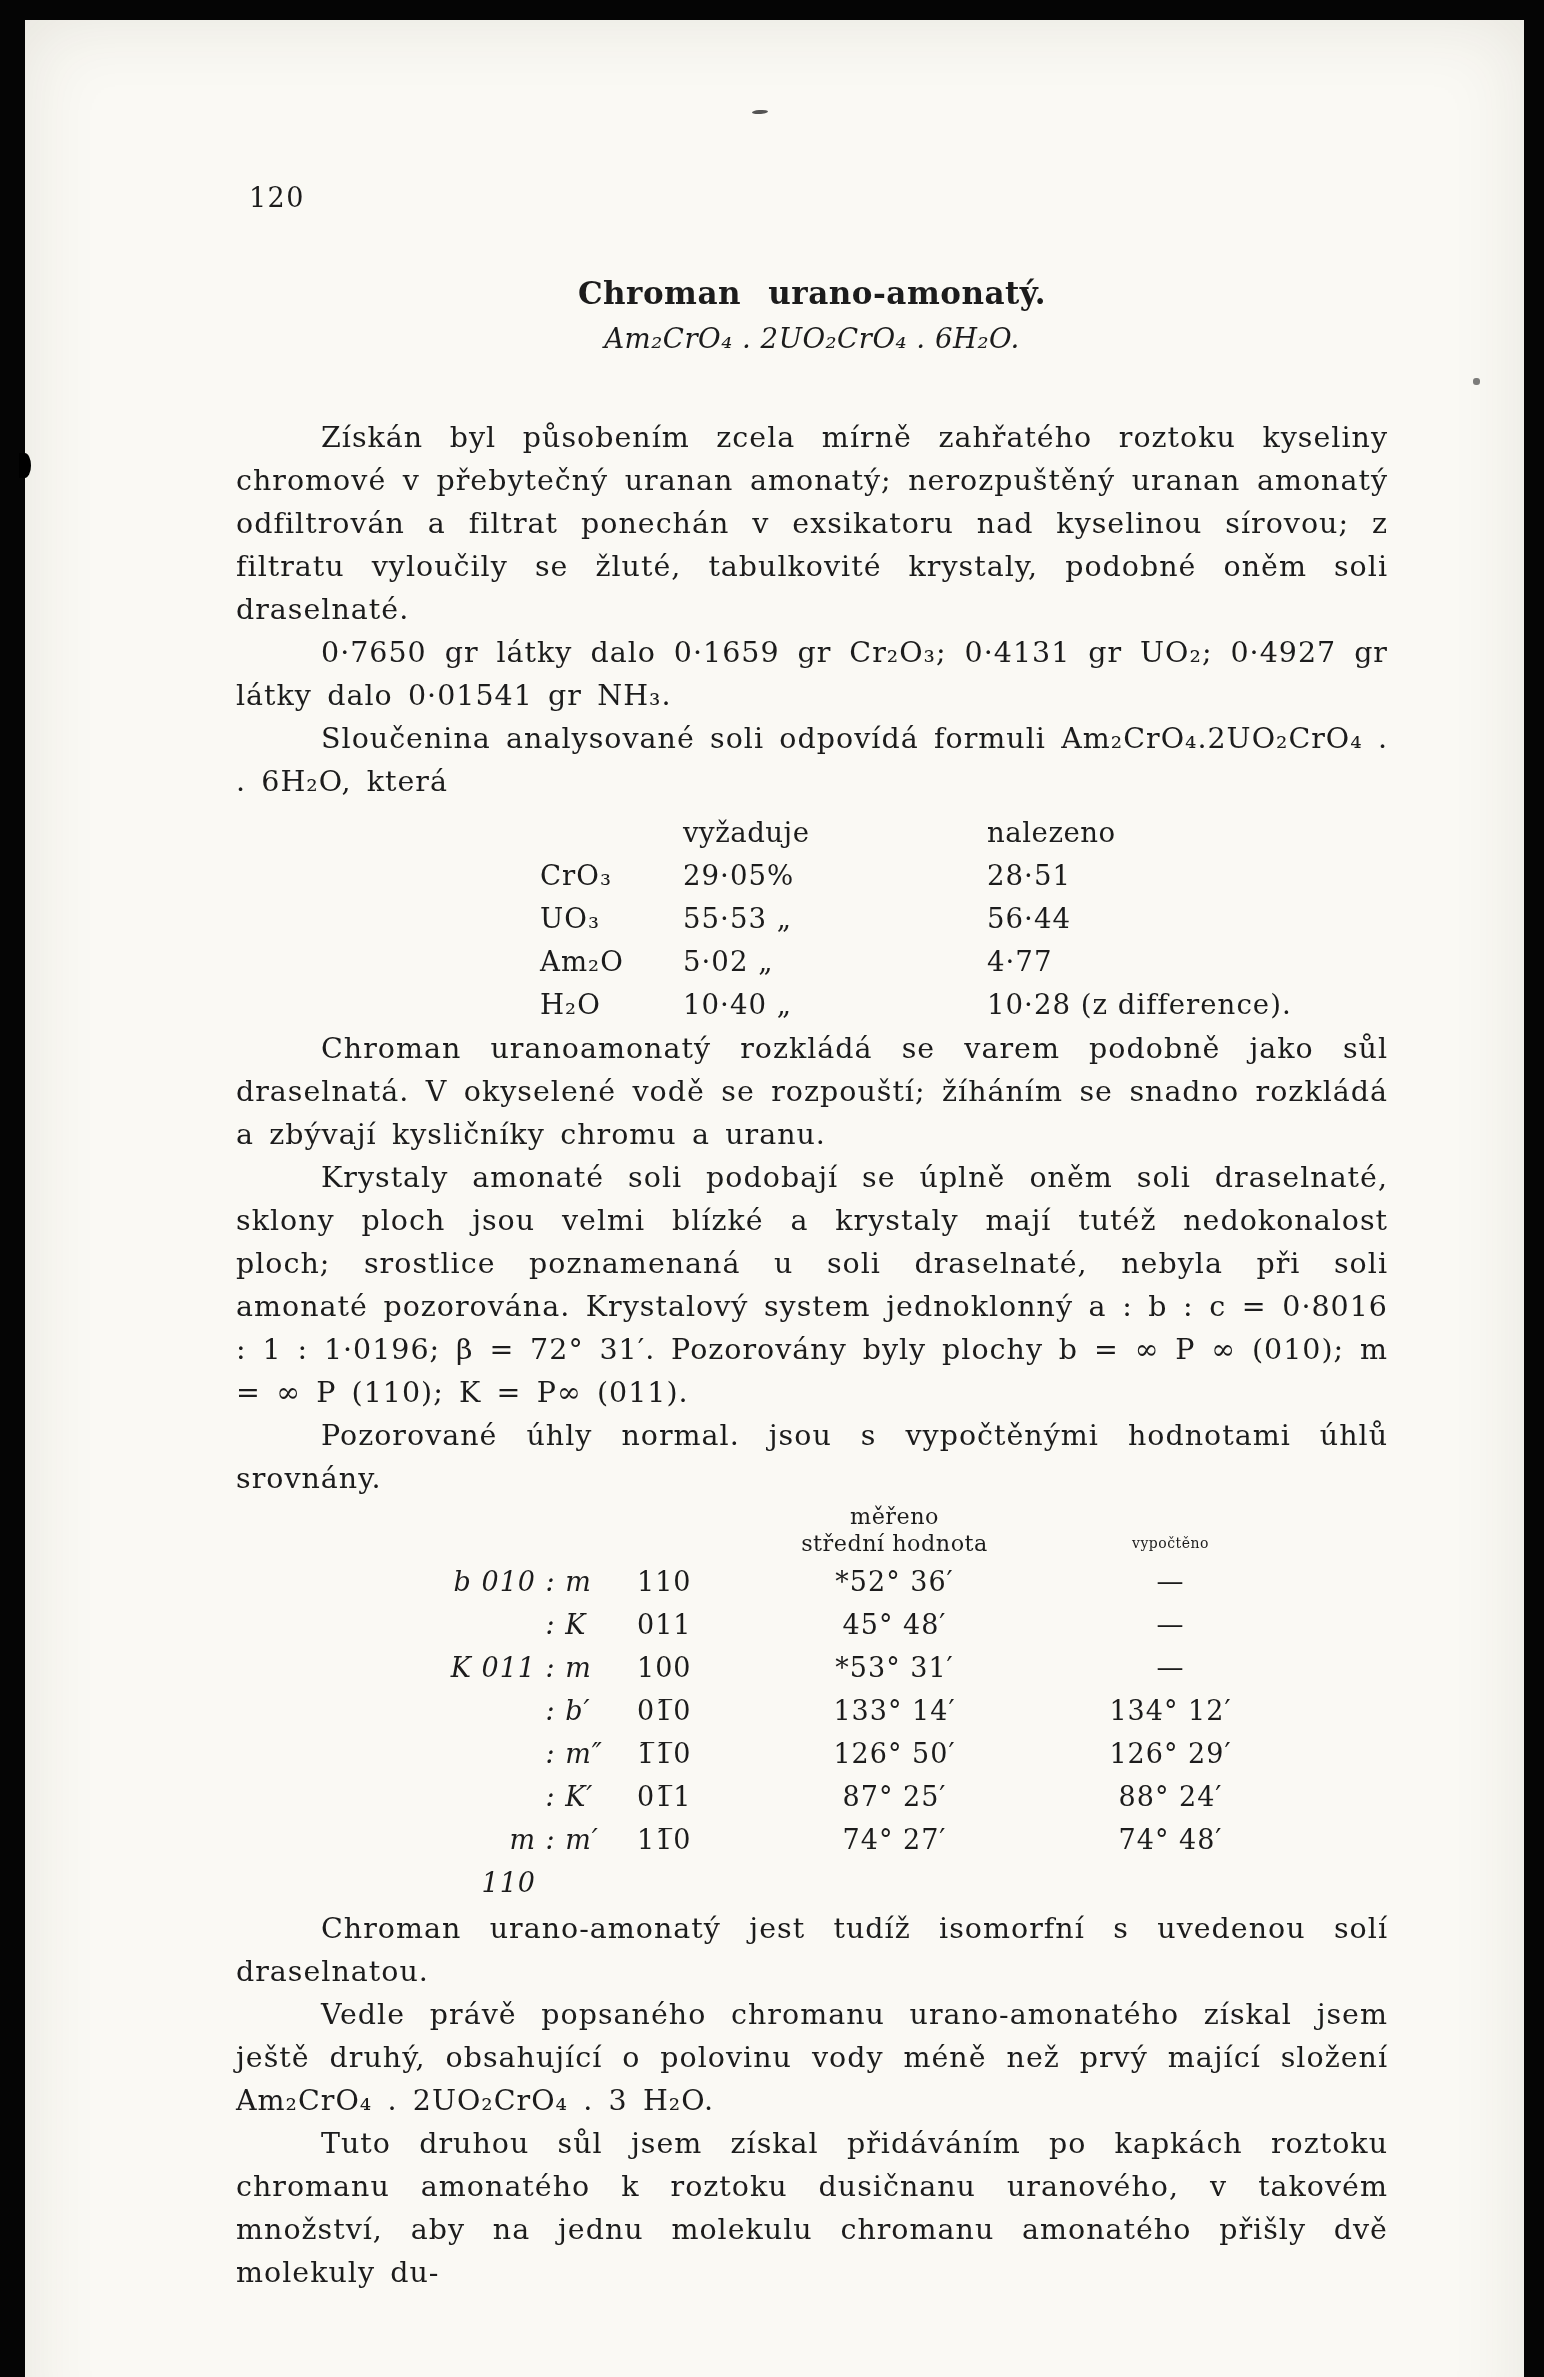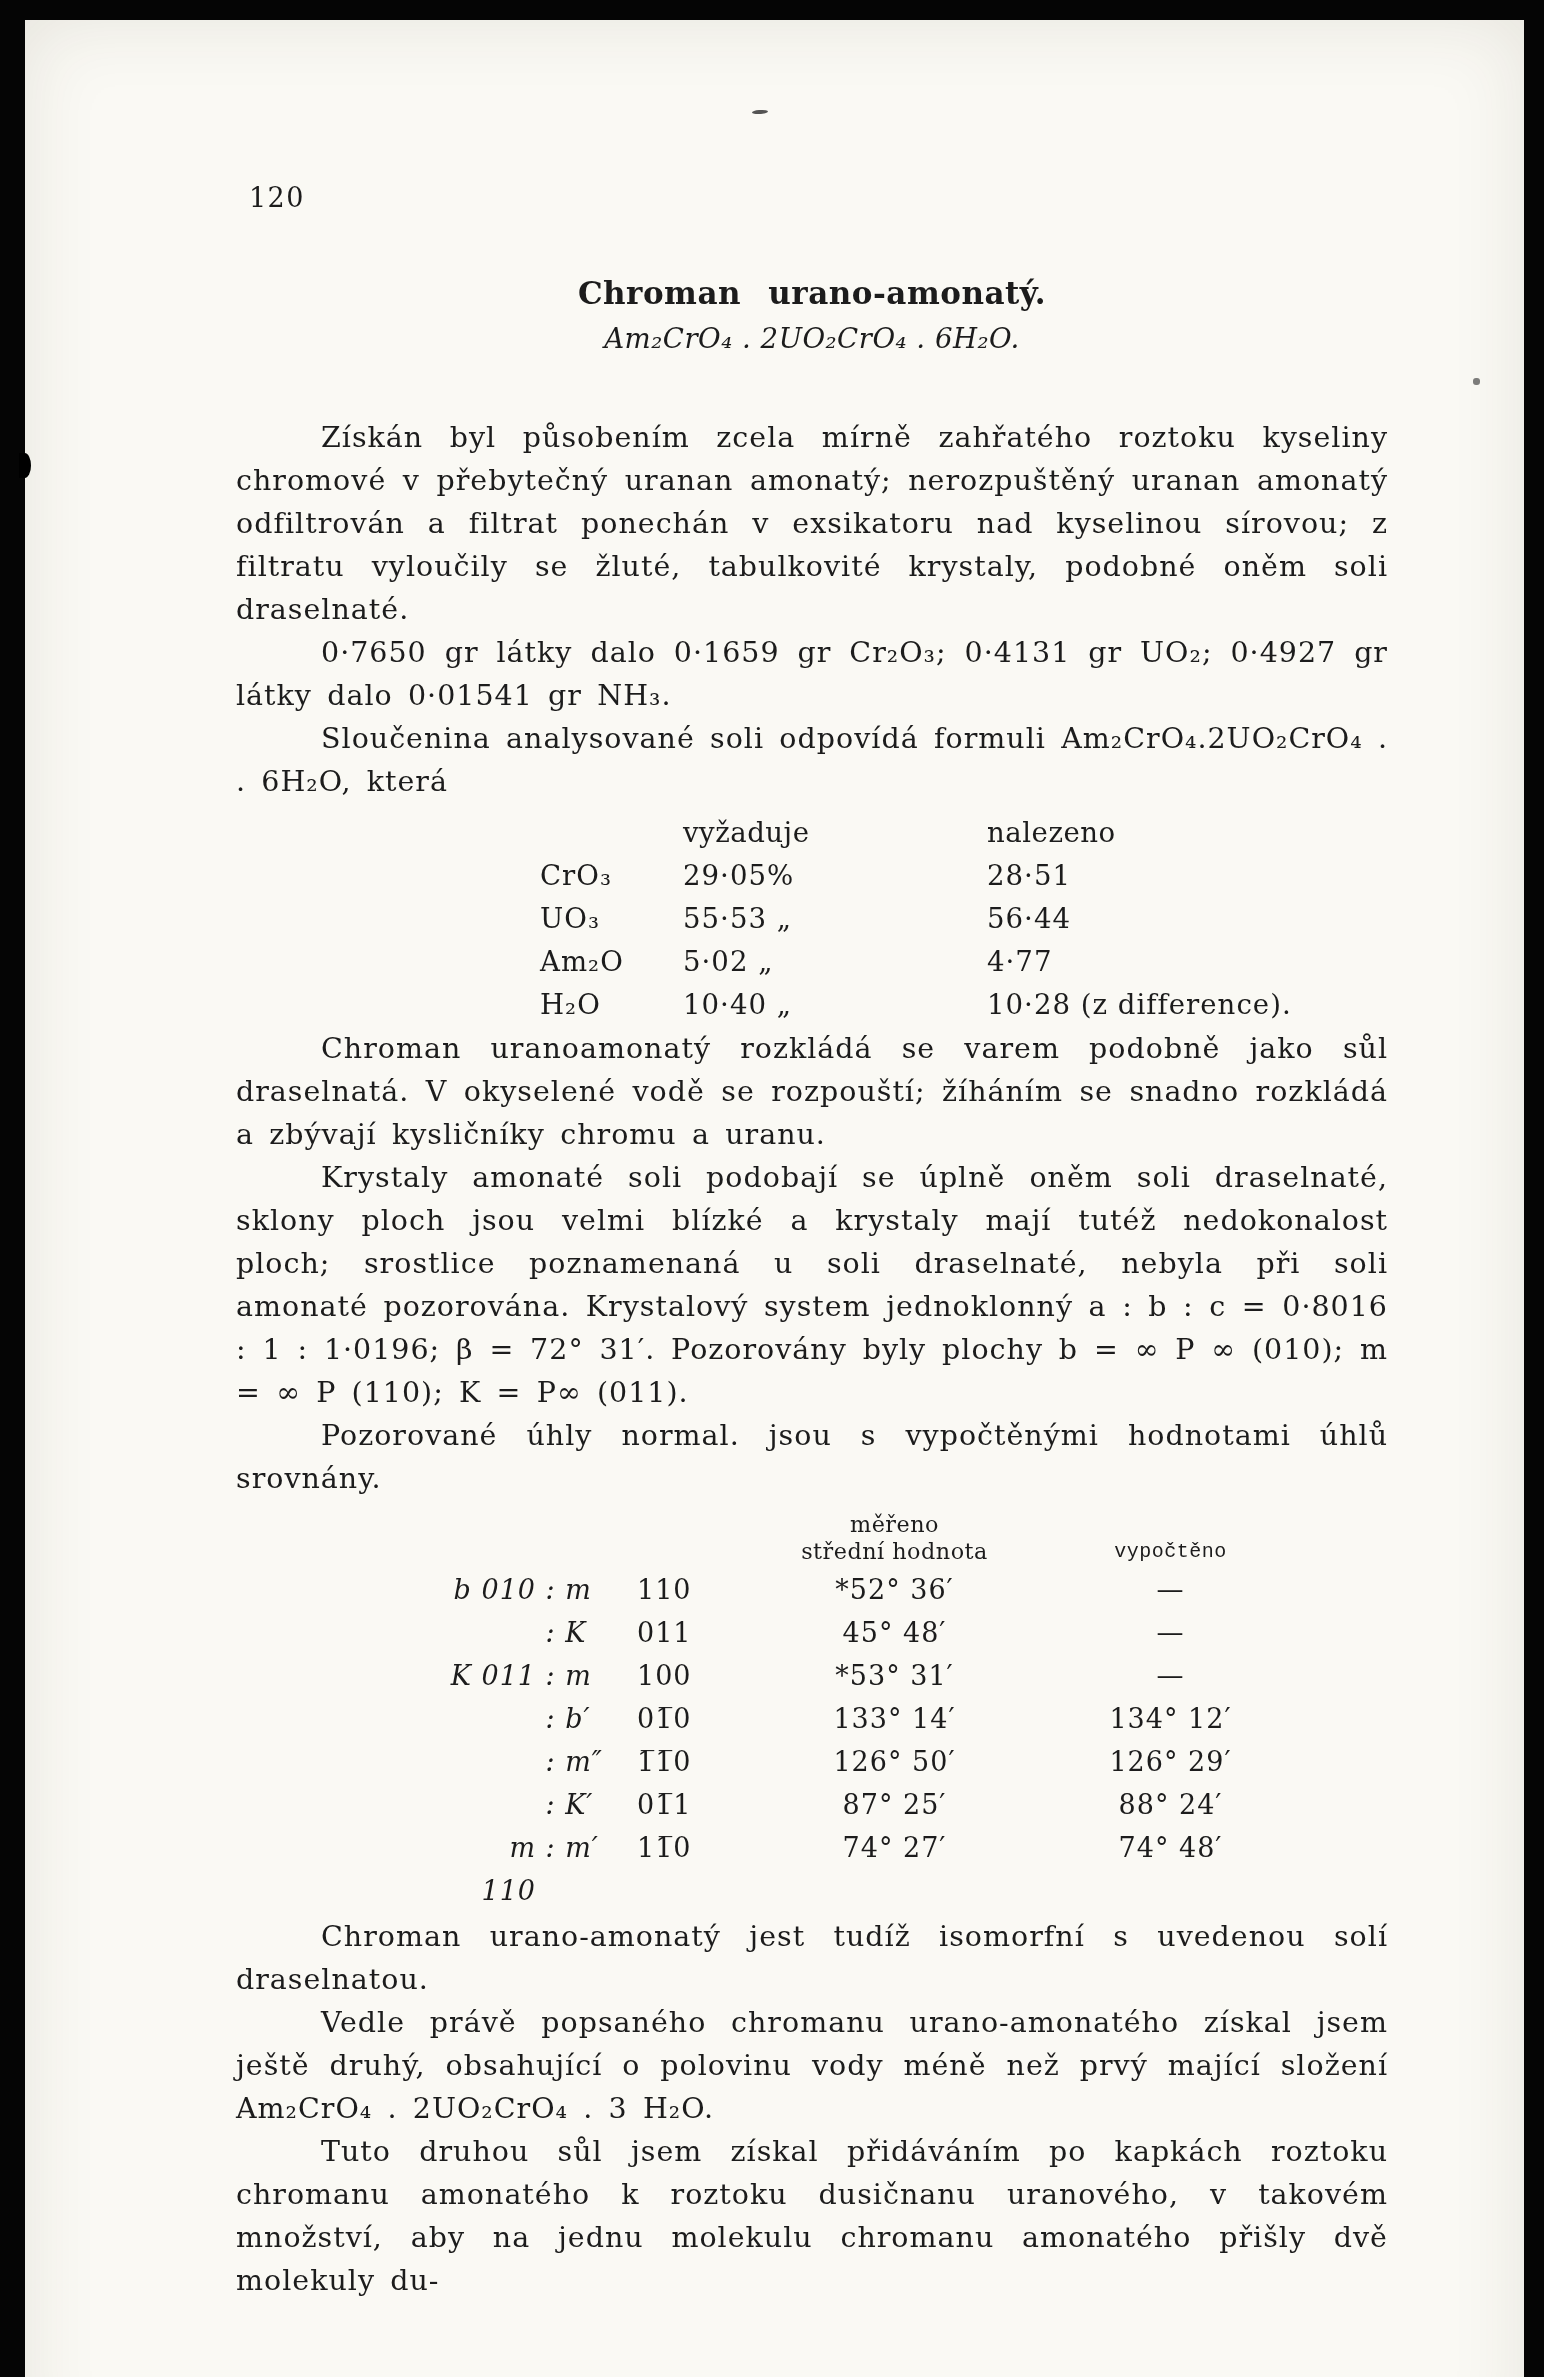--- a/index.html
+++ b/index.html
@@ -80,23 +80,23 @@
     align-items: baseline;
   }
   .g-l { text-align: right; font-style: italic; }
   .g-f { padding-left: 9.5px; font-style: italic; }
   .g-i { padding-left: 18px; }
   .g-m { text-align: center; }
   .g-c { text-align: center; }
   .g-head { align-items: end; margin-bottom: 2.9px; }
   .g-head .g-m {
     display: flex; flex-direction: column; align-items: center;
-    font-size: 22.3px; line-height: 27px; letter-spacing: 0.5px; margin-top: 8px;
-  }
-  .g-hc { font-size: 20px; line-height: 27px; letter-spacing: 0.5px; font-family: Liberation Mono, monospace; }
+    font-size: 22.3px; line-height: 27px; letter-spacing: 0.5px;
+  }
+  .g-hc { font-size: 14px; line-height: 27px; letter-spacing: 0.5px; }
   
   .artifact { position: absolute; background: #2a2a2a; border-radius: 45%; }
   .artifact-dash { left: 727px; top: 90px; width: 16px; height: 4.3px; transform: rotate(-4deg); opacity: .8; }
   .artifact-dot { left: 1448px; top: 358px; width: 6.7px; height: 6.7px; opacity: .6; }
   .artifact-edge { left: 19px; top: 453px; width: 12.4px; height: 25px; background: #000; border-radius: 0 60% 60% 0; }
 </style>
 </head>
 <body>
 
 <div class="page">

